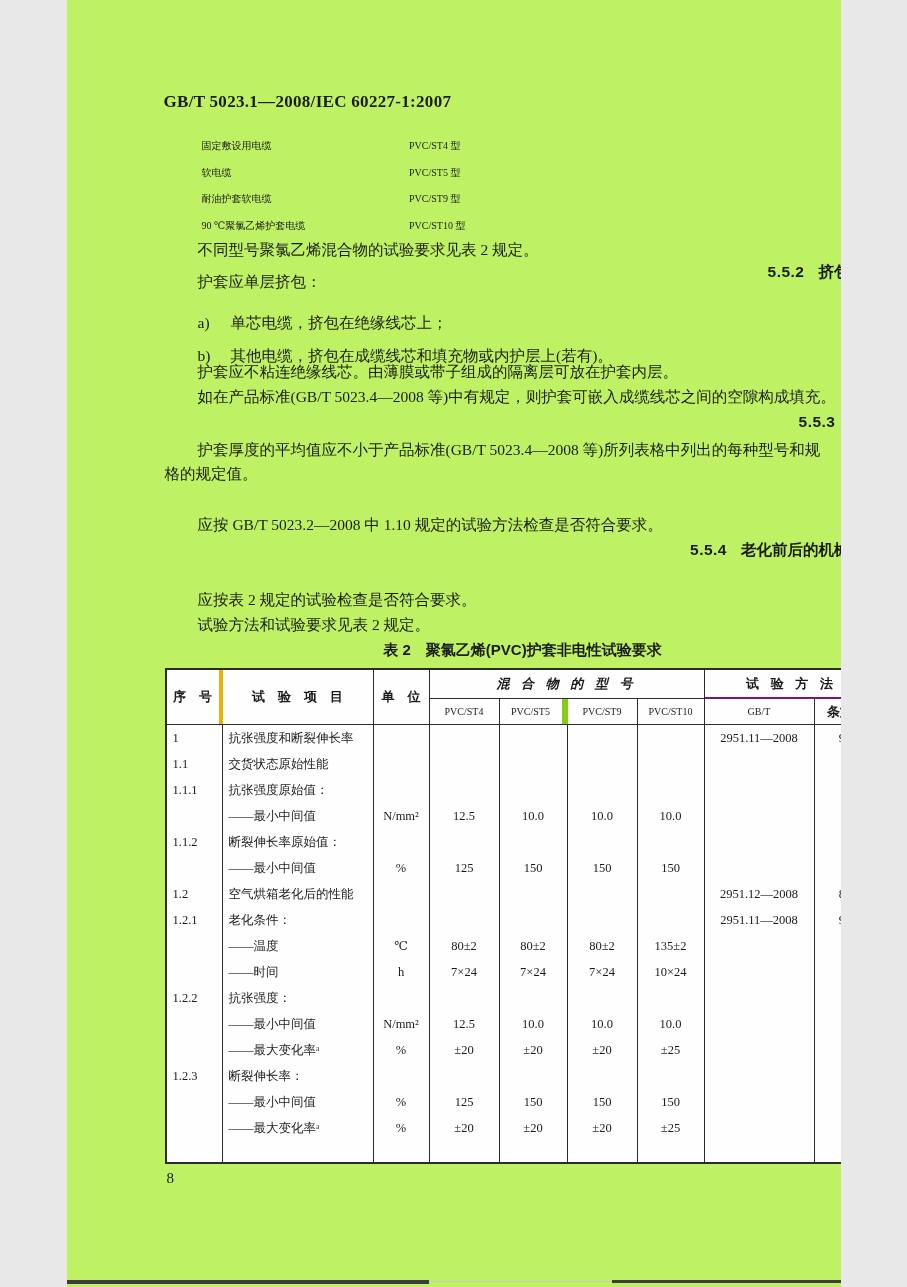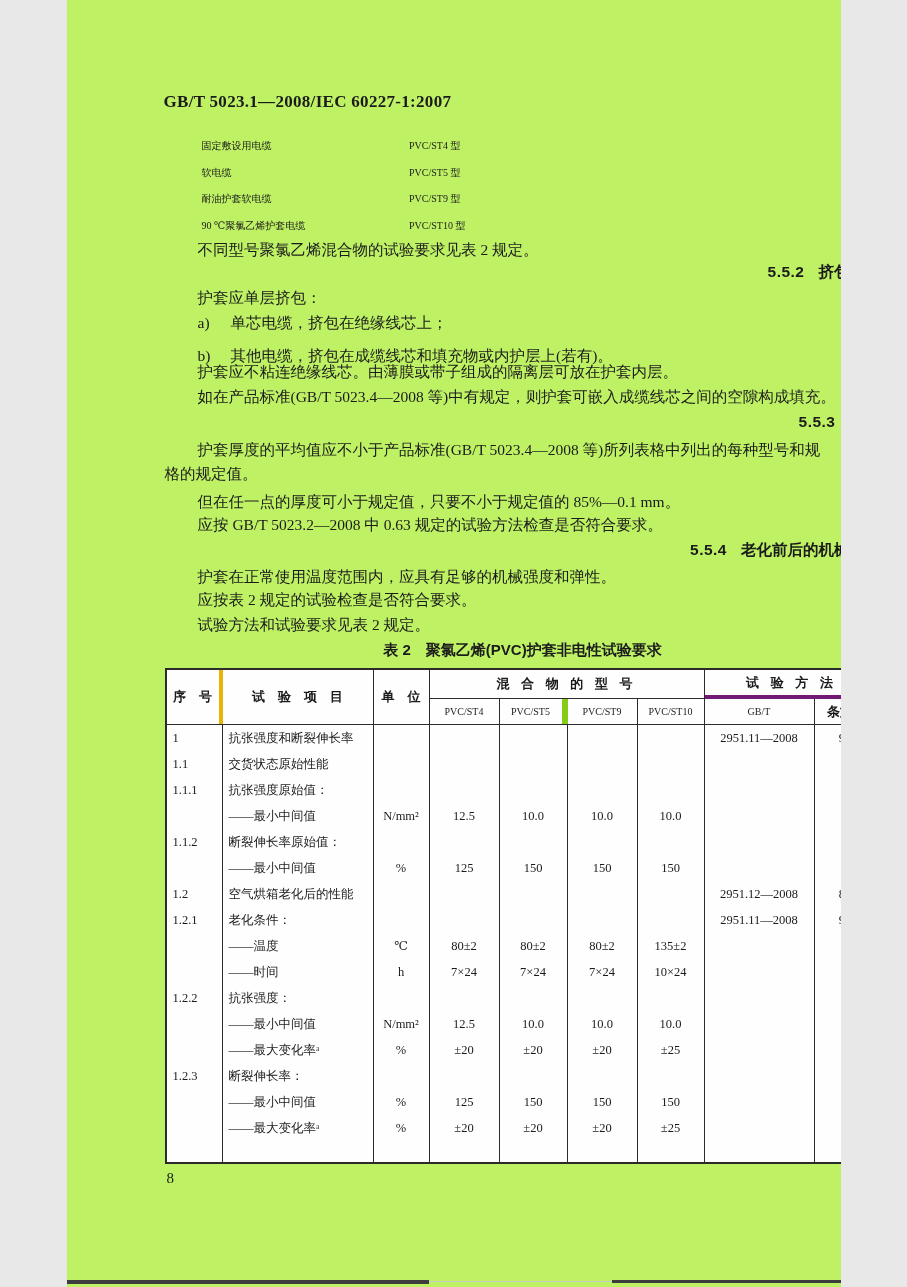--- a/index.html
+++ b/index.html
@@ -35,22 +35,22 @@
     grid-template-columns:56px 151px 56px 70px 68px 70px 67px 110px 64px;
     grid-template-rows:29px 25px;
     border-bottom:1px solid #2b2b2b;
   }
   .hc { display:flex; align-items:center; justify-content:center; white-space:nowrap; }
   .h-cjk { font-family:"Liberation Sans","DejaVu Sans",sans-serif; font-weight:700; font-size:13px; }
   .h-lat { font-size:10px; }
   .h-seq    { grid-area:1/1/3/2; border-right:4px solid #eab308; }
   .h-item   { grid-area:1/2/3/3; border-right:1px solid #2b2b2b; }
   .h-unit   { grid-area:1/3/3/4; border-right:1px solid #2b2b2b; }
-  .h-mix    { grid-area:1/4/2/8; border-right:1px solid #2b2b2b; border-bottom:1px solid #2b2b2b; letter-spacing:4px; }
-  .h-method { grid-area:1/8/2/10; border-bottom:4px solid #701a75; letter-spacing:4px; }
+  .h-mix    { grid-area:1/4/2/8; border-right:1px solid #2b2b2b; border-bottom:1px solid #2b2b2b; letter-spacing:4px;font-style:italic; }
+  .h-method { grid-area:1/8/2/10; border-bottom:2px solid #701a75; letter-spacing:4px; }
   .h-st4 { grid-area:2/4/3/5; border-right:1px solid #2b2b2b; }
   .h-st5 { grid-area:2/5/3/6; border-right:6px solid #84cc16; }
   .h-st9 { grid-area:2/6/3/7; border-right:1px solid #2b2b2b; }
   .h-st10{ grid-area:2/7/3/8; border-right:1px solid #2b2b2b; }
   .h-gbt { grid-area:2/8/3/9; border-right:1px solid #2b2b2b; }
   .h-clause { grid-area:2/9/3/10; }
   .tbody {
     display:grid;
     grid-template-columns:56px 151px 56px 70px 68px 70px 67px 110px 64px;
     height:437px; font-size:12.5px;
@@ -92,46 +92,44 @@
       <span>PVC/ST10 型</span>
     </div>
   </div>
 
   <div class="line indent" style="top:240px">不同型号聚氯乙烯混合物的试验要求见表 2 规定。</div>
 
   <div class="line heading" style="top:262px">
     <span class="num">5.5.2</span><span>挤包护套</span>
   </div>
 
-  <div class="line indent" style="top:288px">护套应单层挤包：</div>
+  <div class="line indent" style="top:272px">护套应单层挤包：</div>
 
   <div class="line" style="top:313px; padding-left:33px">
     <span class="item-marker">a)</span><span>单芯电缆，挤包在绝缘线芯上；</span>
   </div>
   <div class="line" style="top:346px; padding-left:33px">
     <span class="item-marker">b)</span><span>其他电缆，挤包在成缆线芯和填充物或内护层上(若有)。</span>
   </div>
 
   <div class="line indent" style="top:362px">护套应不粘连绝缘线芯。由薄膜或带子组成的隔离层可放在护套内层。</div>
   <div class="line indent" style="top:387px">如在产品标准(GB/T 5023.4—2008 等)中有规定，则护套可嵌入成缆线芯之间的空隙构成填充。</div>
 
   <div class="line heading" style="top:412px">
     <span class="num">5.5.3</span><span>厚度</span>
   </div>
 
   <div class="line indent" style="top:440px">护套厚度的平均值应不小于产品标准(GB/T 5023.4—2008 等)所列表格中列出的每种型号和规</div>
   <div class="line" style="top:464px">格的规定值。</div>
-  <div class="line indent" style="top:492px">但在任一点的厚度可小于规定值，只要不小于规定值的 85%—0.1 mm。</div>
-  <div class="line indent" style="top:515px">应按 GB/T 5023.2—2008 中 0.63 规定的试验方法检查是否符合要求。</div>
+  <div class="line indent" style="top:515px">应按 GB/T 5023.2—2008 中 1.10 规定的试验方法检查是否符合要求。</div>
 
   <div class="line heading" style="top:540px">
     <span class="num">5.5.4</span><span>老化前后的机械性能</span>
   </div>
 
-  <div class="line indent" style="top:567px">护套在正常使用温度范围内，应具有足够的机械强度和弹性。</div>
   <div class="line indent" style="top:590px">应按表 2 规定的试验检查是否符合要求。</div>
   <div class="line indent" style="top:615px">试验方法和试验要求见表 2 规定。</div>
 
   <div class="line caption" style="top:640px">表 2　聚氯乙烯(PVC)护套非电性试验要求</div>
 
   <div class="table2">
     <div class="thead">
       <div class="hc h-cjk h-seq">序　号</div>
       <div class="hc h-cjk h-item">试　验　项　目</div>
       <div class="hc h-cjk h-unit">单　位</div>

